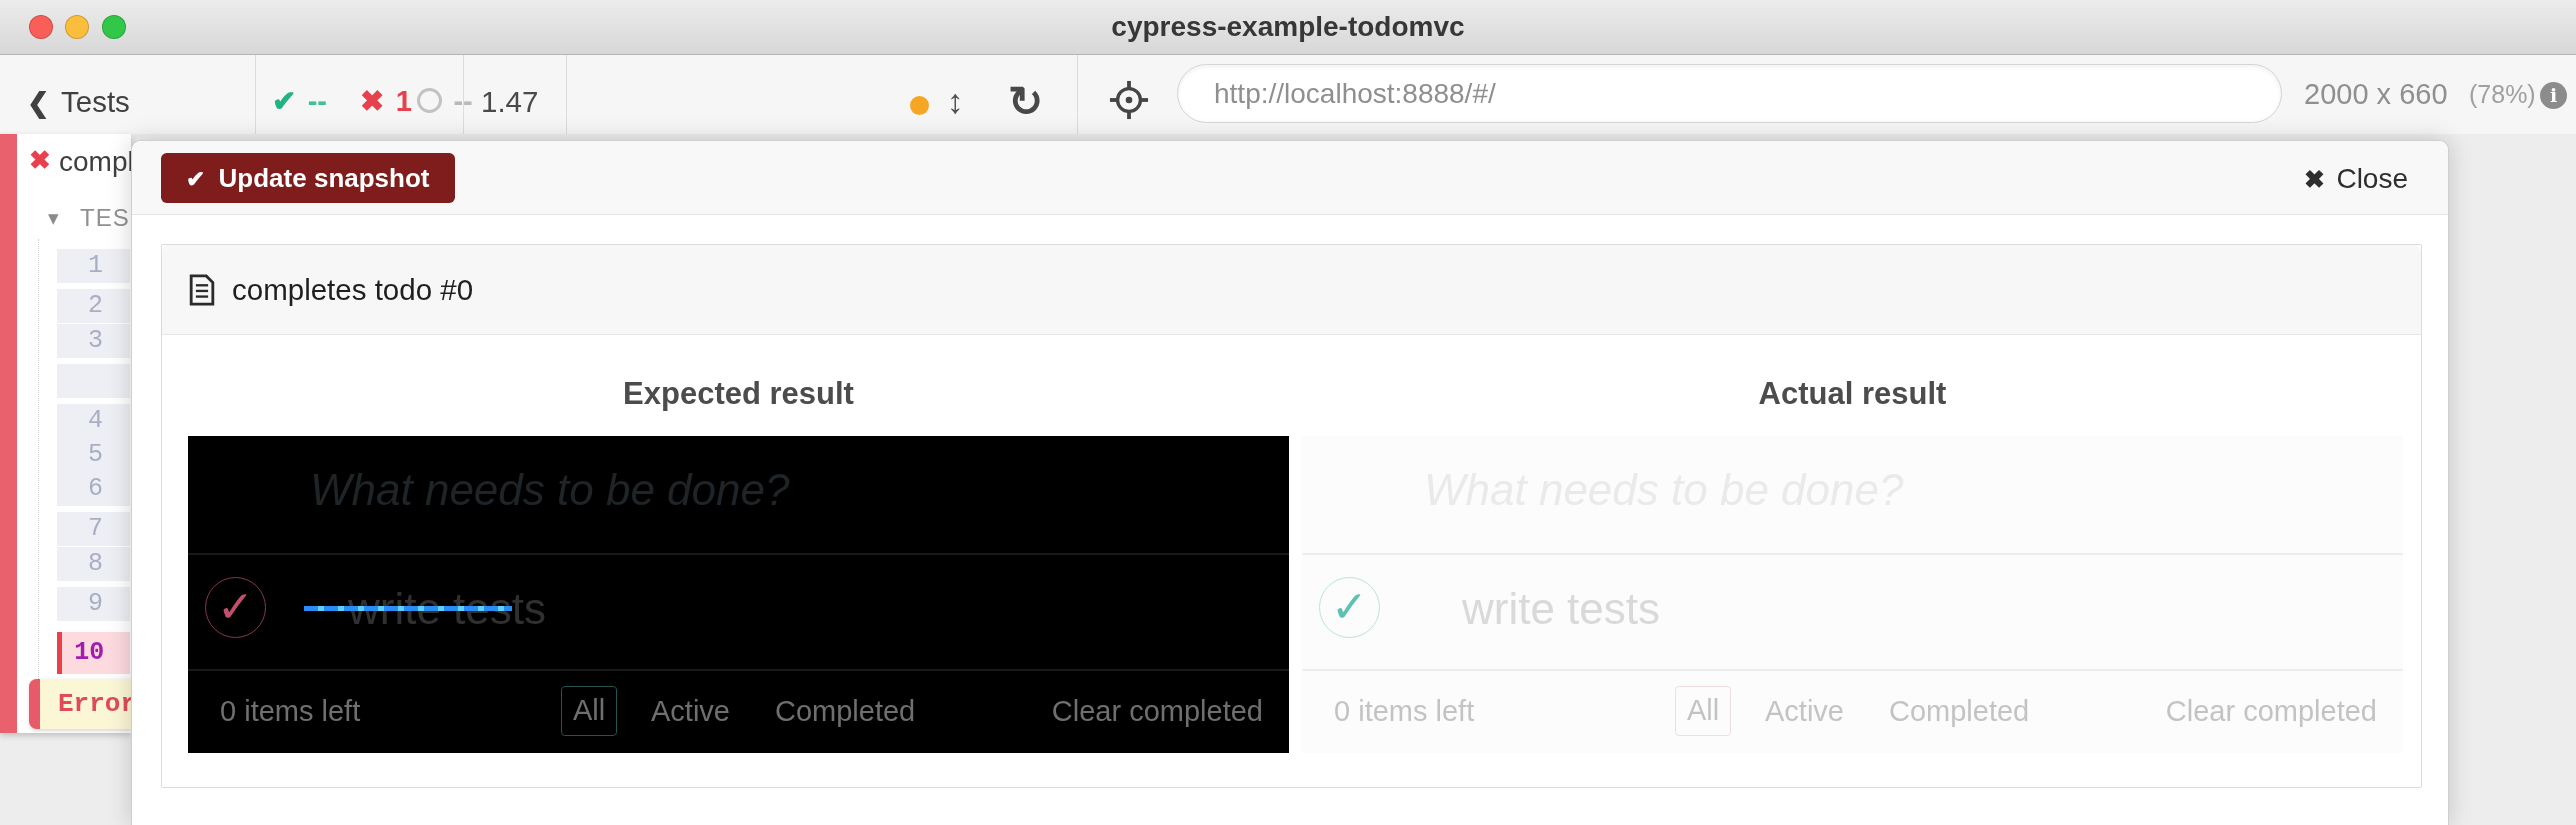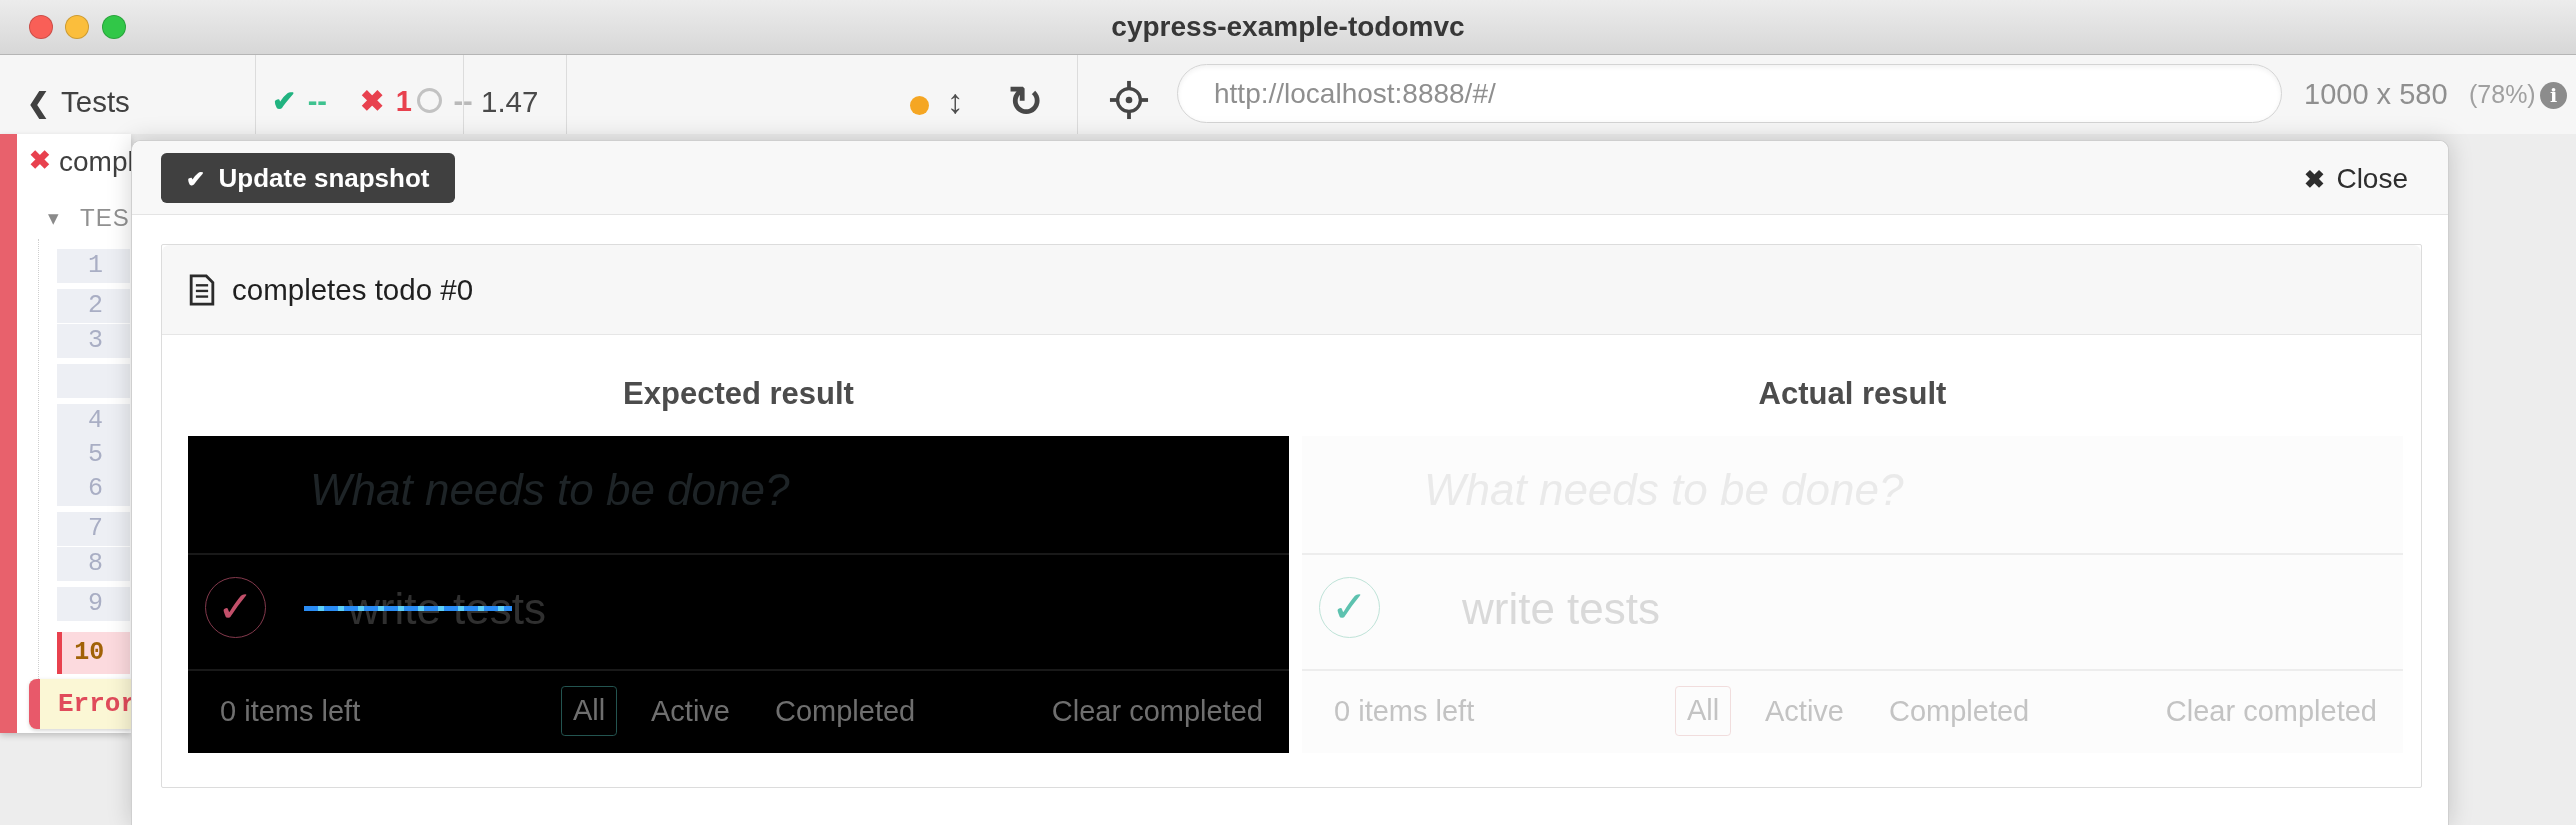--- a/index.html
+++ b/index.html
@@ -60,35 +60,35 @@
   .t-section{position:absolute;left:0;top:70px;white-space:nowrap;}
   .t-section .caret{position:absolute;left:48px;top:1.9px;font-size:21px;color:#8a8a8a;}
   .t-section .lbl{position:absolute;left:80px;top:0;font-size:24px;color:#909090;letter-spacing:1px;text-align:right;}
   .indent-line{position:absolute;left:38px;top:105px;height:440px;border-left:1.9px dotted #cfcfcf;}
   .code-row{position:absolute;left:57px;width:73px;height:34px;background:#edeff4;white-space:nowrap;}
   .code-row .num{position:absolute;left:0;top:0;width:46px;text-align:right;line-height:34px;
     font-size:25px;color:#a9aec4;font-family:"Liberation Mono",monospace;}
   .code-row .code{position:absolute;left:118px;top:0;line-height:34px;font-size:25px;
     color:#4a4a4a;font-family:"Liberation Mono",monospace;}
   .code-row.error-line{height:42px;background:#fcdade;border-left:5.7px solid #e8414e;width:68px;}
-  .code-row.error-line .num{left:-3.8px;line-height:42px;color:#a16207;font-weight:bold;}
+  .code-row.error-line .num{left:-3.8px;line-height:42px;color:#a21caf;font-weight:bold;}
   .error-box{position:absolute;left:29px;top:545px;width:102px;height:50px;background:#fbf7d5;
     border-radius:7.6px 0 0 7.6px;box-shadow:0 1.9px 3.8px rgba(0,0,0,.15);}
   .error-box .bar{position:absolute;left:0;top:0;width:11.4px;height:50px;background:#e8596a;
     border-radius:7.6px 0 0 7.6px;}
   .error-box .lbl{position:absolute;left:29px;top:0;line-height:50px;font-size:26px;font-weight:bold;
     color:#e04b5b;font-family:"Liberation Mono",monospace;}
 
   
   .modal{position:absolute;left:131px;top:140px;width:2318px;height:685px;background:#fff;
     border:1px solid #cfcfcf;border-bottom:none;border-radius:9.5px 9.5px 0 0;box-sizing:border-box;
     box-shadow:0 0 25px rgba(0,0,0,.18);}
   .m-header{position:absolute;left:0;top:0;width:100%;height:74px;background:#f8f8f8;
     border-bottom:1px solid #e4e4e4;border-radius:9.5px 9.5px 0 0;box-sizing:border-box;}
-  .update-btn{position:absolute;left:29px;top:12.4px;height:50px;padding:0 25px;background:#404040;
+  .update-btn{position:absolute;left:29px;top:12.4px;height:50px;padding:0 25px;background:#7f1d1d;
     border:none;border-radius:5.7px;color:#fff;font-size:26px;font-weight:bold;
     font-family:"Liberation Sans",sans-serif;line-height:50px;cursor:pointer;white-space:nowrap;}
   .update-btn .chk{font-size:23px;margin-right:13.3px;}
   .close-btn{position:absolute;right:34px;top:0;height:74px;line-height:74px;font-size:28px;
     color:#2e2e2e;font-weight:500;cursor:pointer;background:none;border:none;
     font-family:"Liberation Sans",sans-serif;white-space:nowrap;}
   .close-btn .x{font-size:25px;margin-right:11.4px;font-weight:bold;}
 
   .panel{position:absolute;left:29px;top:103px;width:2261px;height:544px;border:1px solid #dcdcdc;
     border-radius:2px;box-sizing:border-box;background:#fff;}
@@ -188,21 +188,21 @@
         <line x1="21" y1="33" x2="21" y2="41" stroke="#454545" stroke-width="4"></line>
         <line x1="1" y1="21" x2="9" y2="21" stroke="#454545" stroke-width="4"></line>
         <line x1="33" y1="21" x2="41" y2="21" stroke="#454545" stroke-width="4"></line>
       </svg>
     </div>
 
     <div class="url-pill">
       <span class="url-text">http://localhost:8888/#/</span>
     </div>
 
-    <div class="vp-size">1000 x 580</div>
+    <div class="vp-size">2000 x 660</div>
     <div class="vp-zoom">(78%)</div>
     <div class="info-icon">i</div>
   </div>
 
   <div class="backdrop"></div>
 
   <div class="sidebar">
     <div class="fail-strip"></div>
     <div class="t-title">
       <span class="x">✖</span>

